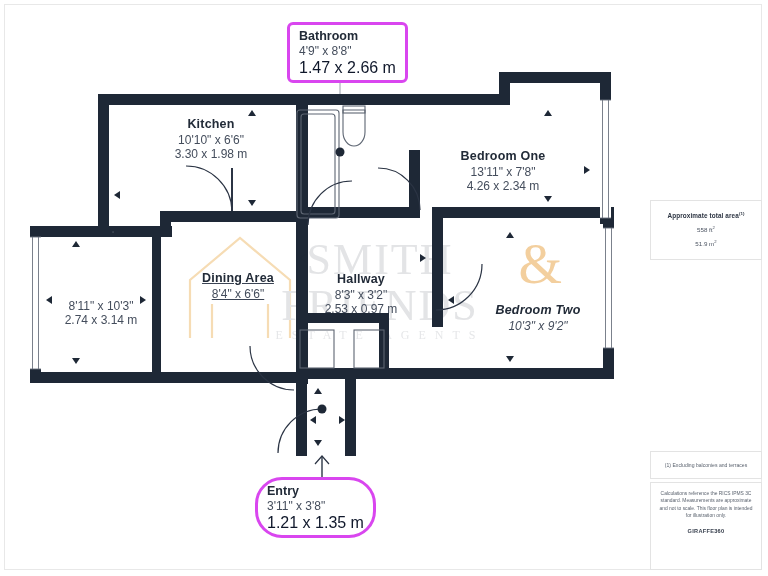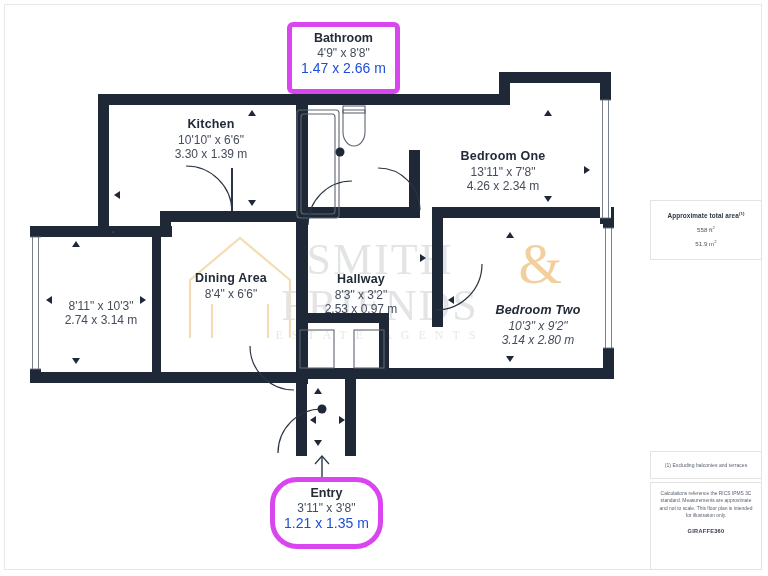--- a/index.html
+++ b/index.html
@@ -13,25 +13,25 @@
     border:1px solid #e8e8e8;box-sizing:border-box;}
 
   svg.plan{position:absolute;left:0;top:0;width:768px;height:576px;}
 
   
   .room{position:absolute;text-align:center;line-height:1.18;color:#3b4454;}
   .room .nm{font-weight:bold;font-size:12.5px;color:#222b38;letter-spacing:.2px;white-space:nowrap;}
   .room .ft{font-size:12px;color:#444d5c;white-space:nowrap;margin-top:1px;}
   .room .mt{font-size:12px;color:#444d5c;white-space:nowrap;margin-top:0px;}
 
-  .callout{position:absolute;border:5px solid #d946ef;border-radius:6px;
-    background:#ffffff;text-align:center;padding:4px 9px 12px;line-height:1.2;}
+  .callout{position:absolute;border:3px solid #d946ef;border-radius:6px;
+    background:#ffffff;padding:4px 9px 2px;line-height:1.2;}
   .callout .nm{font-weight:bold;font-size:12.5px;color:#222b38;white-space:nowrap;}
   .callout .ft{font-size:12px;color:#444d5c;white-space:nowrap;}
-  .callout .mt{font-size:14px;color:#1d4ed8;white-space:nowrap;}
+  .callout .mt{font-size:16px;color:#0f172a;white-space:nowrap;}
 
   
   .sidebar{position:absolute;left:650px;top:4px;width:112px;height:566px;}
   .sb-box{position:absolute;left:0;width:112px;border:1px solid #e3e3e3;
     box-sizing:border-box;background:#fff;}
   .sb-area{top:196px;height:60px;padding-top:10px;text-align:center;}
   .sb-area .t{font-size:6.4px;color:#2c3442;font-weight:bold;letter-spacing:.1px;}
   .sb-area .t sup{font-size:4.4px;}
   .sb-area .v{font-size:6.2px;color:#4a5260;margin-top:6px;}
   .sb-area .v sup{font-size:4.2px;}
@@ -201,52 +201,51 @@
 
   <div class="callout" style="left:287px;top:22px;">
     <div class="nm">Bathroom</div>
     <div class="ft">4'9" x 8'8"</div>
     <div class="mt">1.47 x 2.66 m</div>
   </div>
 
   <div class="room" style="left:141px;top:117px;width:140px;">
     <div class="nm">Kitchen</div>
     <div class="ft">10'10" x 6'6"</div>
-    <div class="mt">3.30 x 1.39 m</div>
+    <div class="mt">3.30 x 1.98 m</div>
   </div>
 
   <div class="room" style="left:428px;top:149px;width:150px;">
     <div class="nm">Bedroom One</div>
     <div class="ft">13'11" x 7'8"</div>
     <div class="mt">4.26 x 2.34 m</div>
   </div>
 
   <div class="room" style="left:26px;top:298px;width:150px;">
     <div class="ft">8'11" x 10'3"</div>
     <div class="mt">2.74 x 3.14 m</div>
   </div>
 
-  <div class="room" style="left:161px;top:271px;width:140px;">
+  <div class="room" style="left:168px;top:271px;width:140px;text-decoration:underline;">
     <div class="nm">Dining Area</div>
     <div class="ft">8'4" x 6'6"</div>
   </div>
 
   <div class="room" style="left:298px;top:272px;width:126px;">
     <div class="nm">Hallway</div>
     <div class="ft">8'3" x 3'2"</div>
     <div class="mt">2.53 x 0.97 m</div>
   </div>
 
   <div class="room" style="left:462px;top:303px;width:152px;font-style:italic;">
     <div class="nm">Bedroom Two</div>
     <div class="ft">10'3" x 9'2"</div>
-    <div class="mt">3.14 x 2.80 m</div>
-  </div>
-
-  <div class="callout" style="left:270px;top:477px;border-radius:27px;">
+  </div>
+
+  <div class="callout" style="left:255px;top:477px;border-radius:27px;">
     <div class="nm">Entry</div>
     <div class="ft">3'11" x 3'8"</div>
     <div class="mt">1.21 x 1.35 m</div>
   </div>
 
   <div class="sidebar">
 
     <div class="sb-box sb-area">
       <div class="t"><span>Approximate total area</span><sup>(1)</sup></div>
       <div class="v"><span>558 ft</span><sup>2</sup></div>

